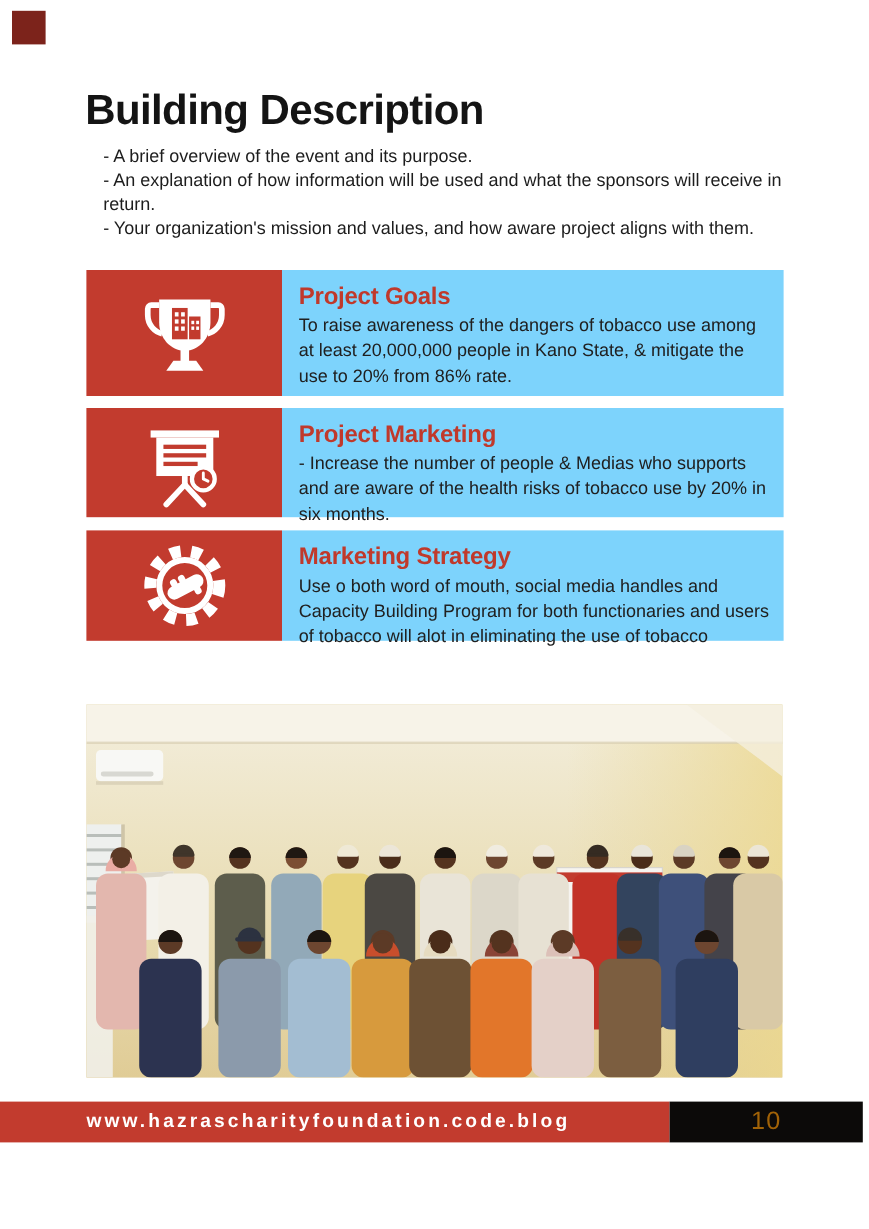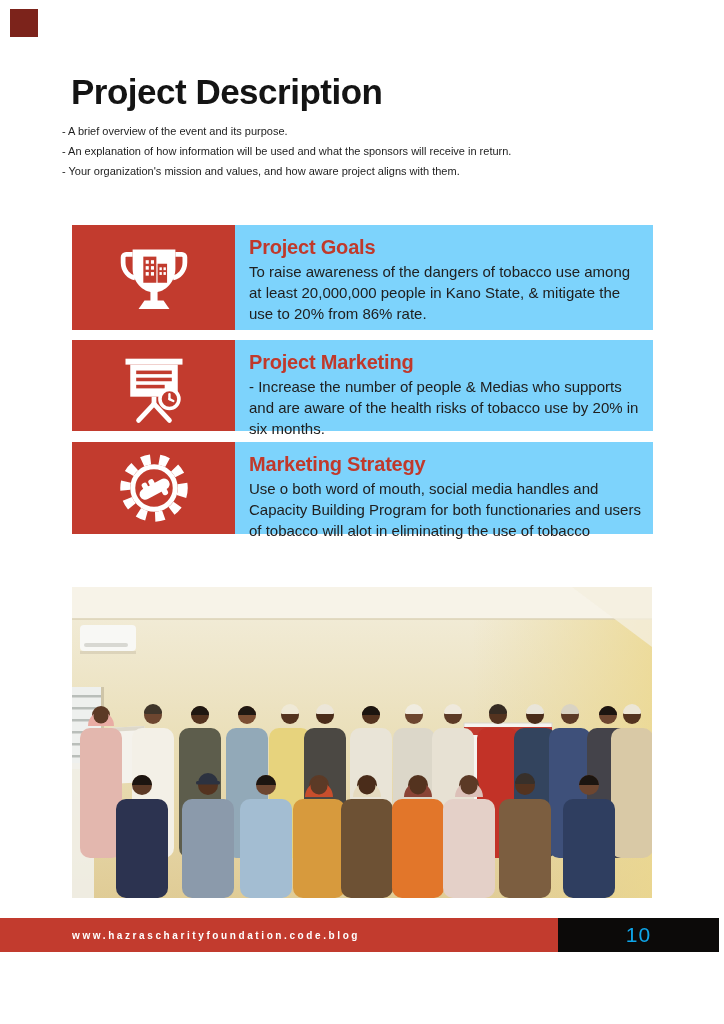--- a/index.html
+++ b/index.html
@@ -6,47 +6,47 @@
   html,body { background:#ffffff; }
   .page {
     position:relative; width:724px; height:1024px; background:#ffffff;
     font-family:"Liberation Sans", sans-serif; overflow:hidden;
   }
   .corner-square { position:absolute; left:10px; top:9px; width:28px; height:28px; background:#7c231b; }
   h1.title {
     position:absolute; left:71px; top:72px; width:560px;
     font-size:35px; font-weight:800; letter-spacing:-0.5px; color:#141414;
   }
-  .intro { position:absolute; left:62px; top:121px; width:590px; font-size:11px; line-height:20px; color:#1d1d1d; }
+  .intro { position:absolute; left:86px; top:121px; width:590px; font-size:15px; line-height:20px; color:#1d1d1d; }
   .intro .line { margin:0; }
   .section { position:absolute; left:72px; width:581px; display:flex; }
   .icon-box { width:163px; background:#c23b2e; display:flex; align-items:center; justify-content:center; flex:0 0 163px; }
   .text-box { flex:1; background:#7dd3fc; padding:11px 12px 8px 14px; }
   .sec-title { font-size:20px; font-weight:800; color:#c0392b; letter-spacing:-0.2px; margin-bottom:2px; }
   .sec-body { font-size:15px; line-height:21px; color:#202020; max-width:402px; }
   .photo { position:absolute; left:72px; top:587px; width:580px; height:311px; background:#e7dbb7; }
   .footer-red {
     position:absolute; left:0; top:918px; width:558px; height:34px; background:#c23b2e;
     display:flex; align-items:center; padding-left:72px;
   }
-  .footer-url { color:#ffffff; font-size:10px; font-weight:bold; letter-spacing:2.6px; }
+  .footer-url { color:#ffffff; font-size:16px; font-weight:bold; letter-spacing:2.6px; }
   .footer-black {
     position:absolute; left:558px; top:918px; width:161px; height:34px; background:#0c0a09;
     display:flex; align-items:center; justify-content:center;
   }
-  .page-num { color:#0ea5e9; font-size:21px; letter-spacing:1px; font-weight:400; }
+  .page-num { color:#a16207; font-size:21px; letter-spacing:1px; font-weight:400; }
 </style>
 </head>
 <body>
 
 <div class="page">
 
   <div class="corner-square"></div>
 
-  <h1 class="title">Project Description</h1>
+  <h1 class="title">Building Description</h1>
 
   <div class="intro">
     <p class="line">- A brief overview of the event and its purpose.</p>
     <p class="line">- An explanation of how information will be used and what the sponsors will receive in return.</p>
     <p class="line">- Your organization's mission and values, and how aware project aligns with them.</p>
   </div>
 
   <div class="section" style="top:225px; height:105px;">
     <div class="icon-box">
       <svg viewBox="0 0 64 64" width="76" height="76" aria-hidden="true">

